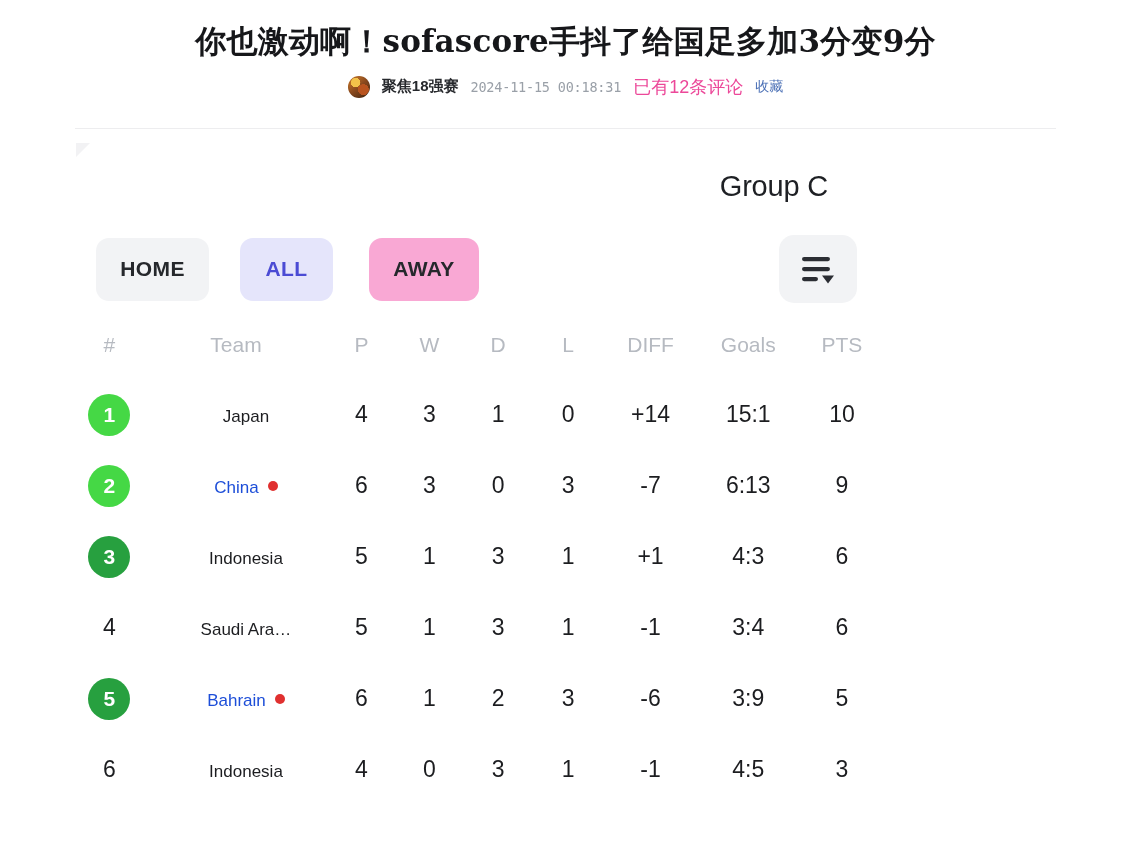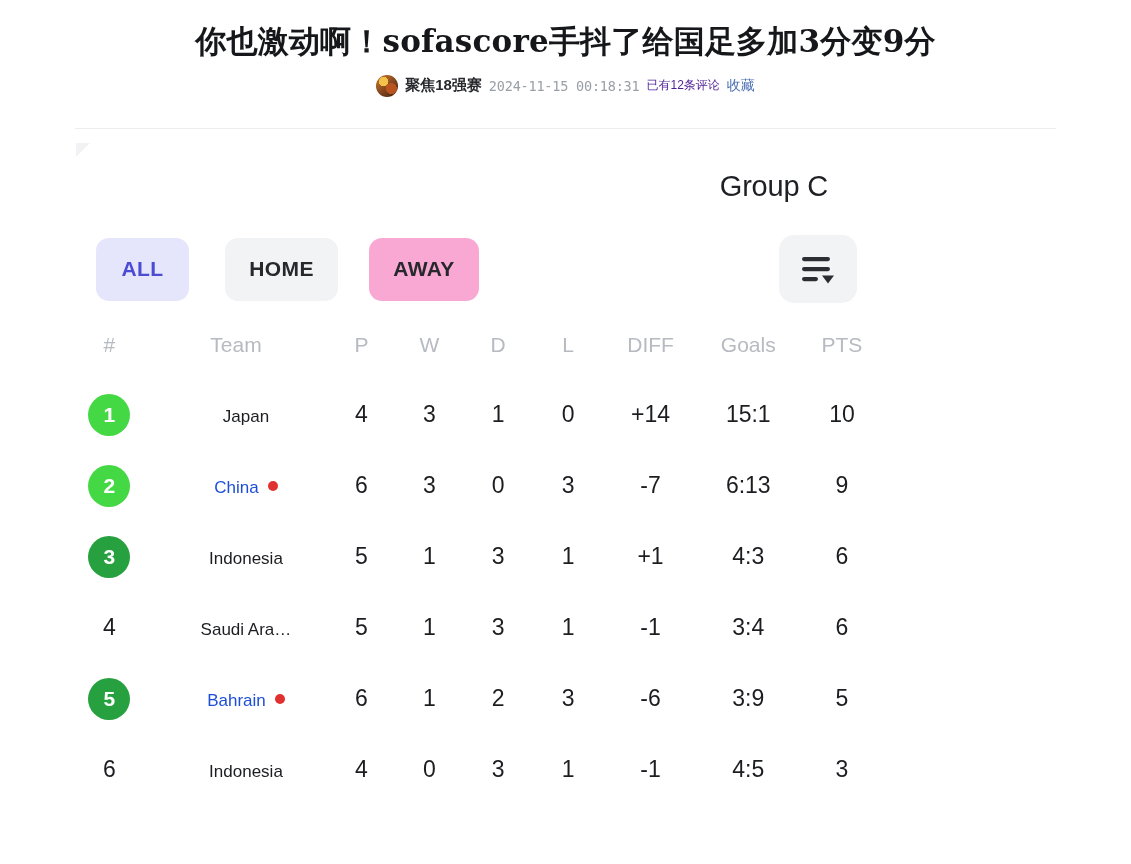--- a/index.html
+++ b/index.html
@@ -28,21 +28,21 @@
     letter-spacing: 0.2px;
     color: #16171a;
     line-height: 1.25;
     margin: 0;
   }
   .article-meta {
     margin-top: 14px;
     display: flex;
     align-items: center;
     justify-content: center;
-    gap: 7px;
+    gap: 12px;
     font-size: 14.5px;
     color: #8a8f99;
   }
   .avatar {
     width: 22px;
     height: 22px;
     border-radius: 50%;
     background:
       radial-gradient(circle at 35% 30%, #f3c24a 0 22%, rgba(0,0,0,0) 23%),
       radial-gradient(circle at 70% 62%, #b9541f 0 26%, rgba(0,0,0,0) 27%),
@@ -54,21 +54,21 @@
     color: #26282c;
     font-weight: 700;
     font-size: 15px;
   }
   .meta-date {
     font-family: "DejaVu Sans Mono", "Liberation Mono", monospace;
     font-size: 13.5px;
     color: #9aa0a8;
     letter-spacing: -0.2px;
   }
-  .meta-comments { color: #4c1d95; font-size: 12px; }
+  .meta-comments { color: #ec4899; font-size: 18px; }
   .meta-fav {
     color: #4a6fb5;
     font-size: 14px;
     text-decoration: none;
     cursor: pointer;
   }
 
   .divider {
     position: absolute;
     left: 75px;
@@ -234,22 +234,22 @@
 </div>
 
 <div class="divider"></div>
 <div class="corner-mark"></div>
 
 <div class="standings">
 
   <h2 class="group-title">Group C</h2>
 
   <div class="toolbar">
+    <button class="filter-btn home">HOME</button>
     <button class="filter-btn all">ALL</button>
-    <button class="filter-btn home">HOME</button>
     <button class="filter-btn away">AWAY</button>
 
     <button class="sort-btn">
       <svg width="38" height="34" viewBox="0 0 38 34">
         <rect x="3" y="5" width="28" height="4.2" rx="2.1" fill="#2b2d33"></rect>
         <rect x="3" y="15" width="28" height="4.2" rx="2.1" fill="#2b2d33"></rect>
         <rect x="3" y="25" width="16" height="4.2" rx="2.1" fill="#2b2d33"></rect>
         <path d="M23 23.5 L35 23.5 L29 31.5 Z" fill="#2b2d33"></path>
       </svg>
     </button>

